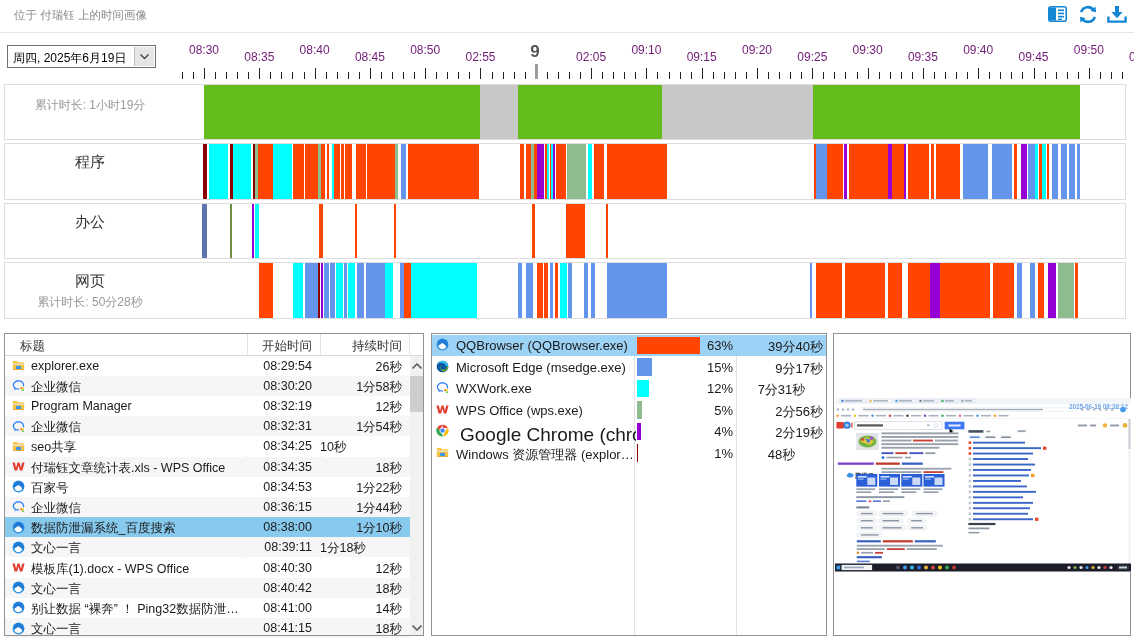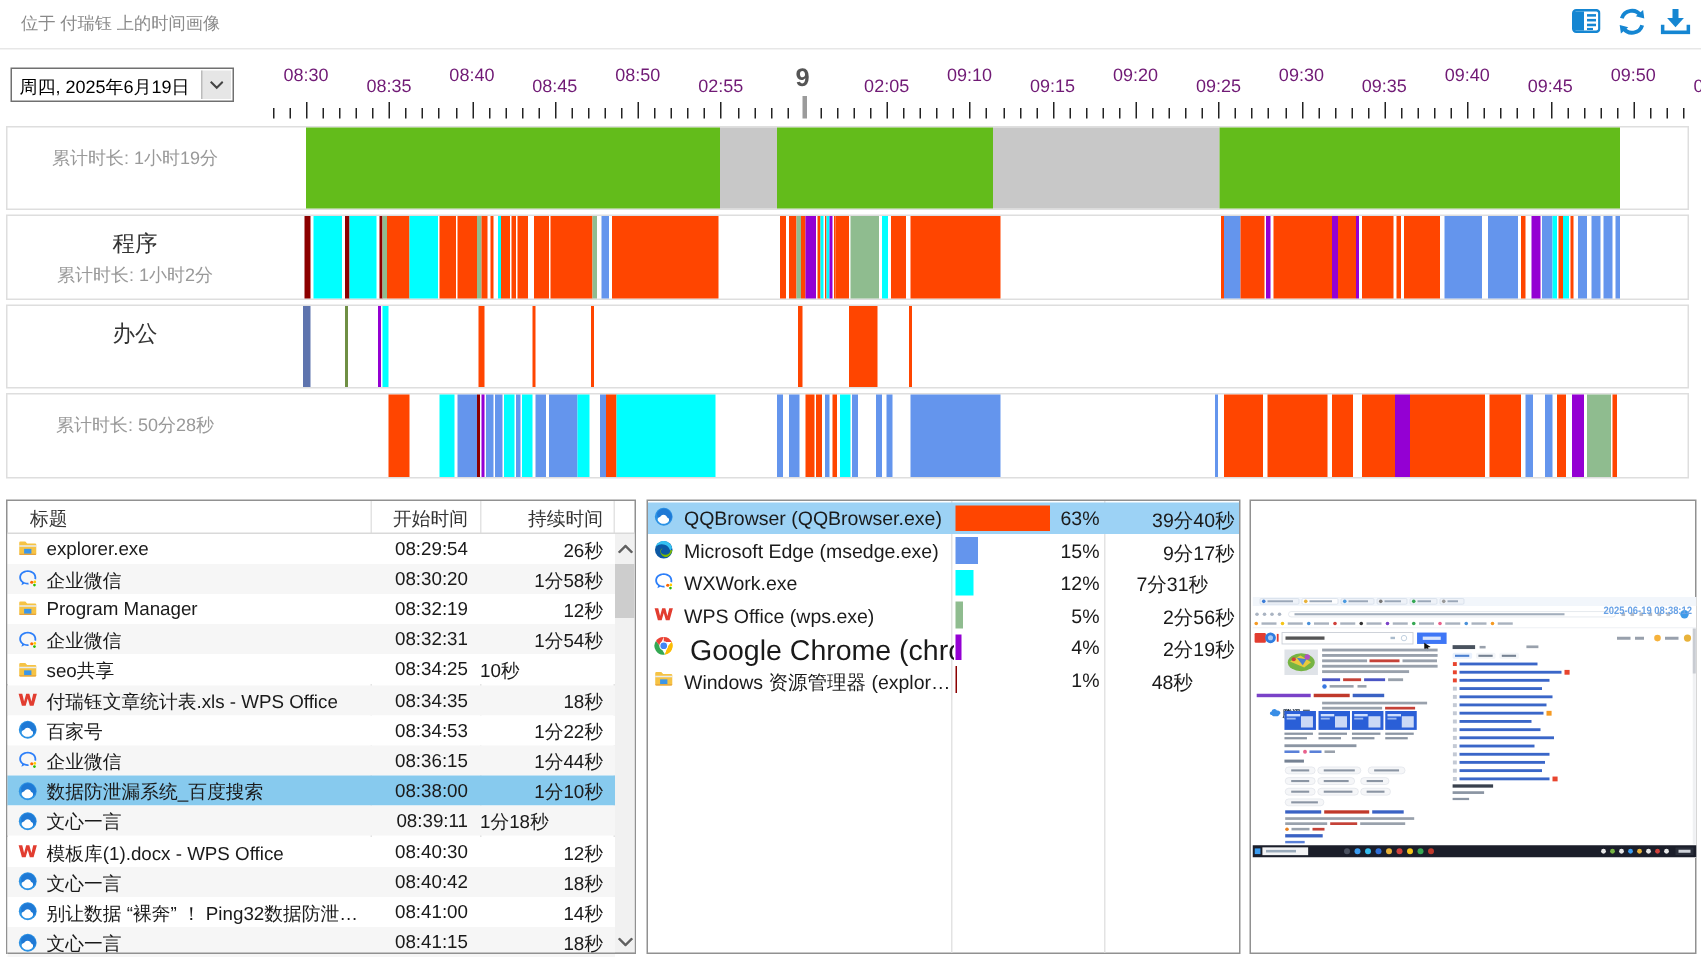--- a/index.html
+++ b/index.html
@@ -146,21 +146,20 @@
 <div style="font-size:12px;color:#999;margin-top:3px">累计时长: 1小时19分</div>
   </div>
 <i style="left:204.0px;top:85px;width:276.0px;height:54px;background:#63bc1b"></i>
 <i style="left:480.0px;top:85px;width:38.0px;height:54px;background:#c8c8c8"></i>
 <i style="left:518.0px;top:85px;width:144.0px;height:54px;background:#63bc1b"></i>
 <i style="left:662.0px;top:85px;width:151.0px;height:54px;background:#c8c8c8"></i>
 <i style="left:813.0px;top:85px;width:267.0px;height:54px;background:#63bc1b"></i>
 <div class="rowbox" style="top:143px;height:57px"></div>
 <div style="position:absolute;left:4px;top:153px;width:172px;text-align:center;z-index:3">
 <div style="font-size:15px;color:#333">程序</div>
-<div style="font-size:12px;color:#999;margin-top:3px">累计时长: 1小时2分</div>
   </div>
 <i style="left:202.5px;top:144px;width:4.5px;height:55px;background:#8b0000"></i>
 <i style="left:209.0px;top:144px;width:19.0px;height:55px;background:#00ffff"></i>
 <i style="left:230.0px;top:144px;width:3.0px;height:55px;background:#8b0000"></i>
 <i style="left:233.0px;top:144px;width:18.0px;height:55px;background:#00ffff"></i>
 <i style="left:253.0px;top:144px;width:1.5px;height:55px;background:#8b0000"></i>
 <i style="left:255.0px;top:144px;width:3.0px;height:55px;background:#8fbc8f"></i>
 <i style="left:258.0px;top:144px;width:15.0px;height:55px;background:#ff4500"></i>
 <i style="left:273.0px;top:144px;width:19.0px;height:55px;background:#00ffff"></i>
 <i style="left:293.0px;top:144px;width:10.5px;height:55px;background:#ff4500"></i>
@@ -226,20 +225,21 @@
 <i style="left:252.0px;top:204px;width:1.5px;height:54px;background:#9400d3"></i>
 <i style="left:254.5px;top:204px;width:4.0px;height:54px;background:#00ffff"></i>
 <i style="left:319.0px;top:204px;width:4.0px;height:54px;background:#ff4500"></i>
 <i style="left:355.0px;top:204px;width:1.5px;height:54px;background:#ff4500"></i>
 <i style="left:394.0px;top:204px;width:2.0px;height:54px;background:#ff4500"></i>
 <i style="left:532.0px;top:204px;width:3.0px;height:54px;background:#ff4500"></i>
 <i style="left:566.0px;top:204px;width:19.0px;height:54px;background:#ff4500"></i>
 <i style="left:606.0px;top:204px;width:1.5px;height:54px;background:#ff4500"></i>
 <div class="rowbox" style="top:262px;height:57px"></div>
 <div style="position:absolute;left:4px;top:272px;width:172px;text-align:center;z-index:3">
+<div style="font-size:15px;color:#333">网页</div>
 <div style="font-size:12px;color:#999;margin-top:3px">累计时长: 50分28秒</div>
   </div>
 <i style="left:259.0px;top:263px;width:14.0px;height:55px;background:#ff4500"></i>
 <i style="left:293.0px;top:263px;width:10.0px;height:55px;background:#00ffff"></i>
 <i style="left:305.0px;top:263px;width:13.0px;height:55px;background:#6495ed"></i>
 <i style="left:318.0px;top:263px;width:2.0px;height:55px;background:#8b0000"></i>
 <i style="left:320.5px;top:263px;width:2.5px;height:55px;background:#9400d3"></i>
 <i style="left:324.0px;top:263px;width:5.0px;height:55px;background:#6495ed"></i>
 <i style="left:330.0px;top:263px;width:5.0px;height:55px;background:#6495ed"></i>
 <i style="left:336.0px;top:263px;width:7.0px;height:55px;background:#00ffff"></i>

